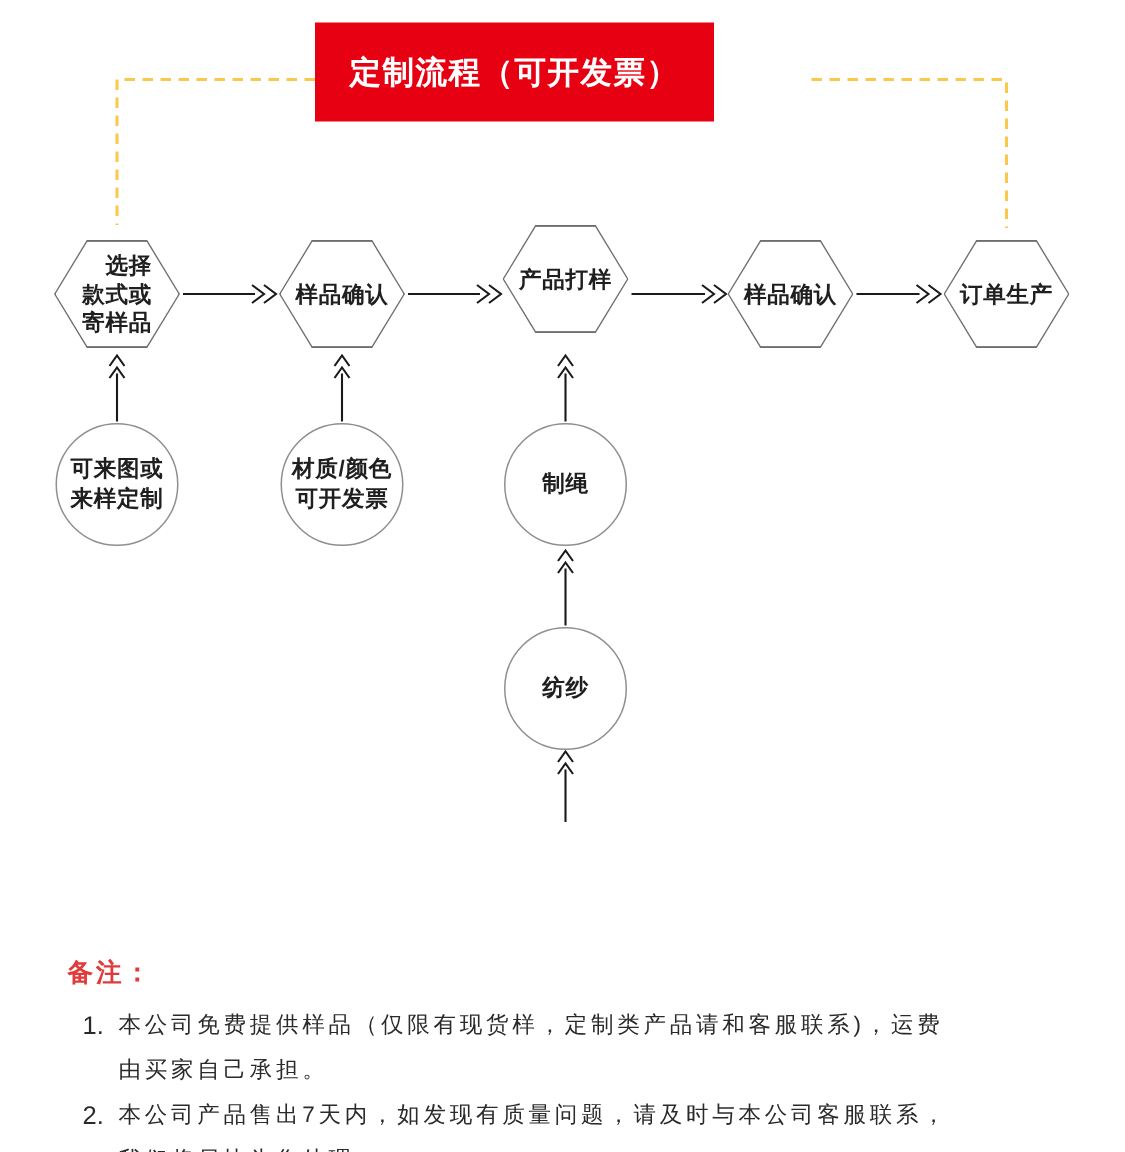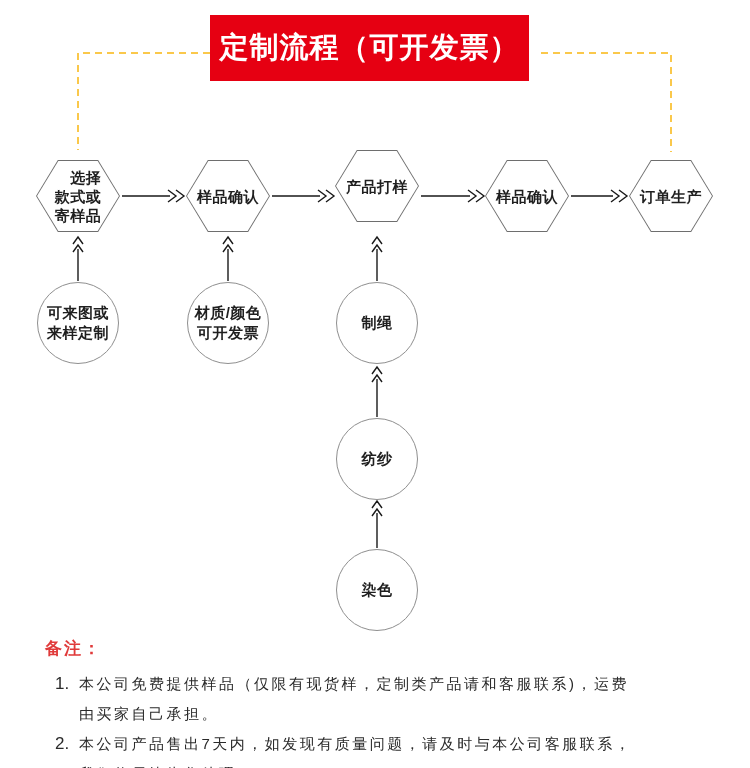--- a/index.html
+++ b/index.html
@@ -9,25 +9,25 @@
     font-family: "Liberation Sans", "DejaVu Sans", sans-serif;
     position: relative;
     overflow: hidden;
     color: #222;
   }
   .stage { position: absolute; inset: 0; width: 750px; height: 768px; }
 
   
   .banner {
     position: absolute; left: 210px; top: 15px;
-    width: 319px; height: 66px;
+    width: 266px; height: 66px;
     background: #e60012;
     color: #ffffff;
     display: flex; align-items: center; justify-content: center;
-    font-size: 29px; font-weight: bold; letter-spacing: 1px;
+    font-size: 21px; font-weight: bold; letter-spacing: 1px;
     z-index: 3;
   }
 
   
   svg.connectors {
     position: absolute; left: 0; top: 0; z-index: 1;
   }
   .dashed-line { stroke: #fac84b; stroke-width: 2; fill: none; stroke-dasharray: 7 5; }
   .arrow { stroke: #1a1a1a; stroke-width: 1.4; fill: none; }
 
@@ -144,21 +144,20 @@
     <div class="hex-fill"></div>
     <div class="node-label">订单生产</div>
   </div>
 
   <div class="circle-node c1">可来图或
 来样定制</div>
   <div class="circle-node c2">材质/颜色
 可开发票</div>
   <div class="circle-node c3">制绳</div>
   <div class="circle-node c4">纺纱</div>
-  <div class="circle-node c5">染色</div>
 
   <div class="notes">
     <div class="notes-title">备注：</div>
     <div class="note-item">
       <div class="note-num">1.</div>
       <div class="note-text">本公司免费提供样品（仅限有现货样，定制类产品请和客服联系)，运费
 由买家自己承担。</div>
     </div>
     <div class="note-item">
       <div class="note-num">2.</div>

